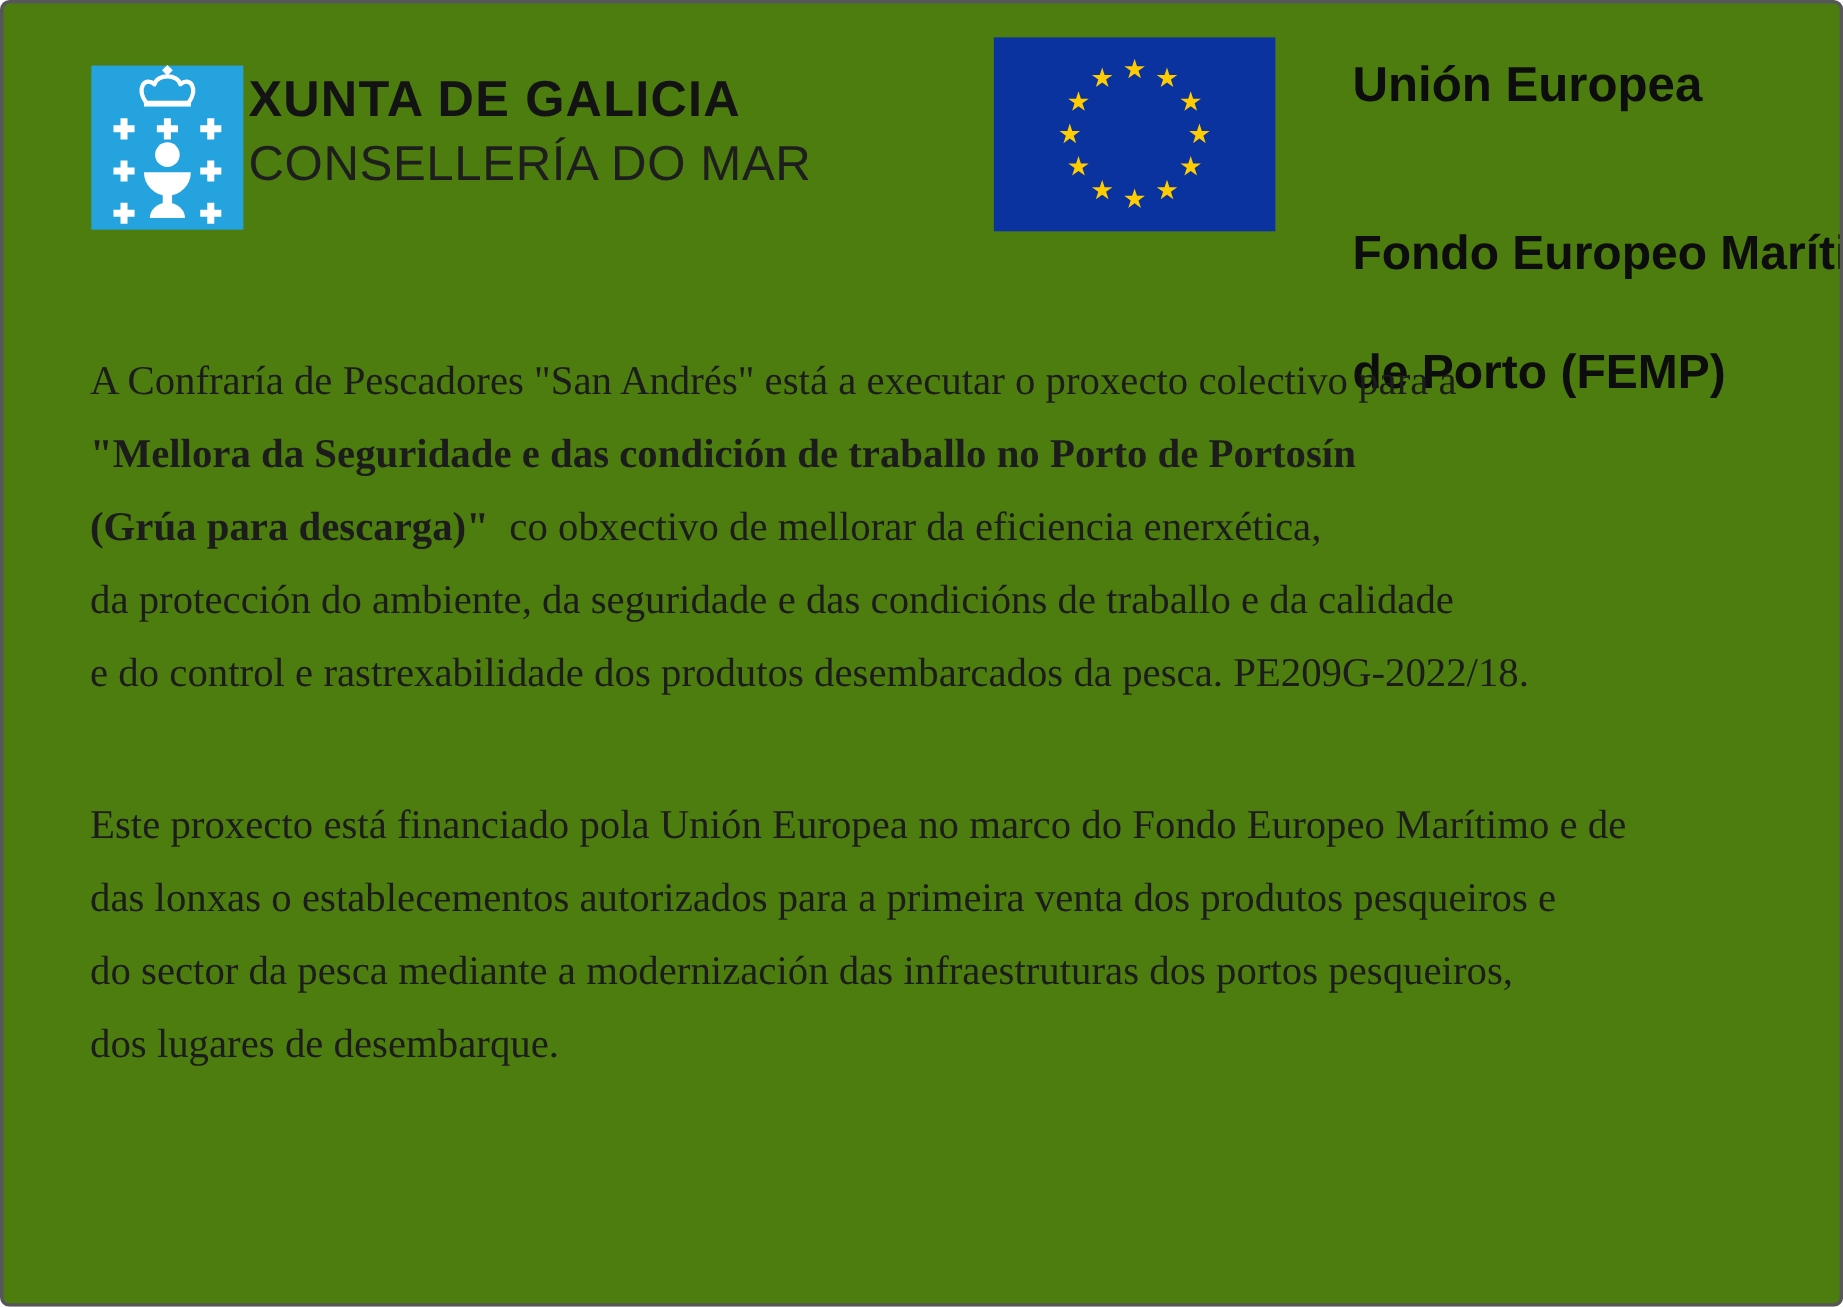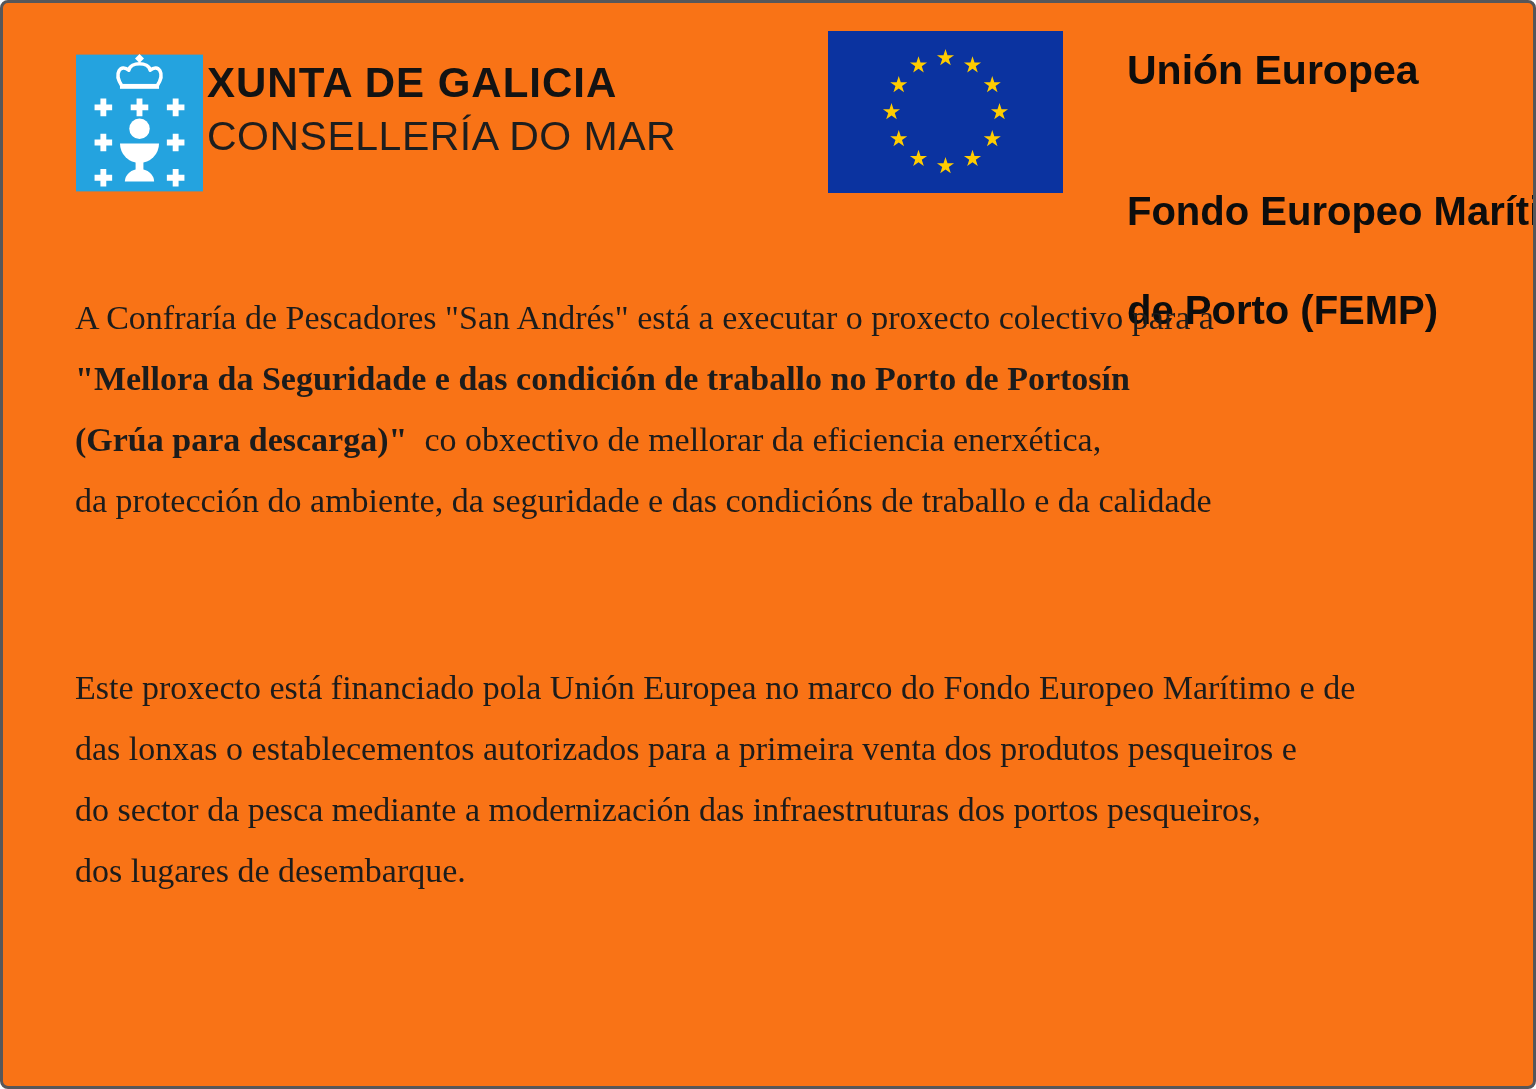--- a/index.html
+++ b/index.html
@@ -1,21 +1,21 @@
 <!DOCTYPE html>
 <html><head>
 <meta charset="utf-8">
 <style>
   html, body { margin: 0; padding: 0; background: #ffffff; }
   .page {
     position: relative;
     width: 1536px;
     height: 1089px;
     box-sizing: border-box;
-    background: #f97316;
+    background: #4d7c0f;
     border: 3px solid #57575a;
     border-radius: 8px;
     overflow: hidden;
     font-family: "Liberation Sans", sans-serif;
     color: #1c1c1c;
   }
 
   
   .xunta-logo { position: absolute; left: 73px; top: 50px; width: 127px; height: 140px; }
   .xunta-text { position: absolute; left: 204px; top: 58px; }
@@ -119,20 +119,21 @@
       <div>Fondo Europeo Marítimo e</div>
       <div>de Porto (FEMP)</div>
     </div>
   </div>
 
   <div class="paragraph p1">
     <div class="line">A Confraría de Pescadores "San Andrés" está a executar o proxecto colectivo para a</div>
     <div class="line b">"Mellora da Seguridade e das condición de traballo no Porto de Portosín</div>
     <div class="line"><span class="b">(Grúa para descarga)"</span><span>  co obxectivo de mellorar da eficiencia enerxética,</span></div>
     <div class="line">da protección do ambiente, da seguridade e das condicións de traballo e da calidade</div>
+    <div class="line">e do control e rastrexabilidade dos produtos desembarcados da pesca. PE209G-2022/18.</div>
   </div>
 
   <div class="paragraph p2">
     <div class="line">Este proxecto está financiado pola Unión Europea no marco do Fondo Europeo Marítimo e de</div>
     <div class="line">das lonxas o establecementos autorizados para a primeira venta dos produtos pesqueiros e</div>
     <div class="line">do sector da pesca mediante a modernización das infraestruturas dos portos pesqueiros,</div>
     <div class="line">dos lugares de desembarque.</div>
   </div>
 
 </div>

